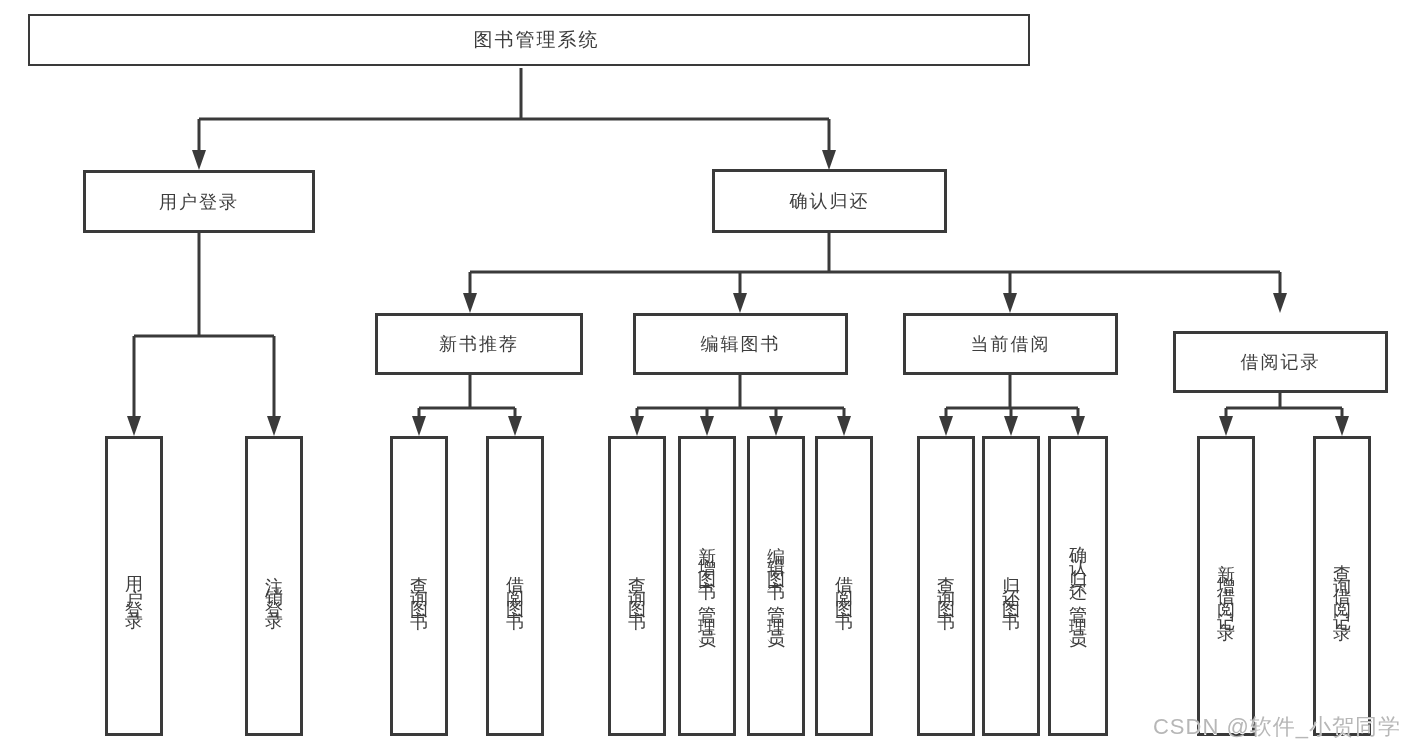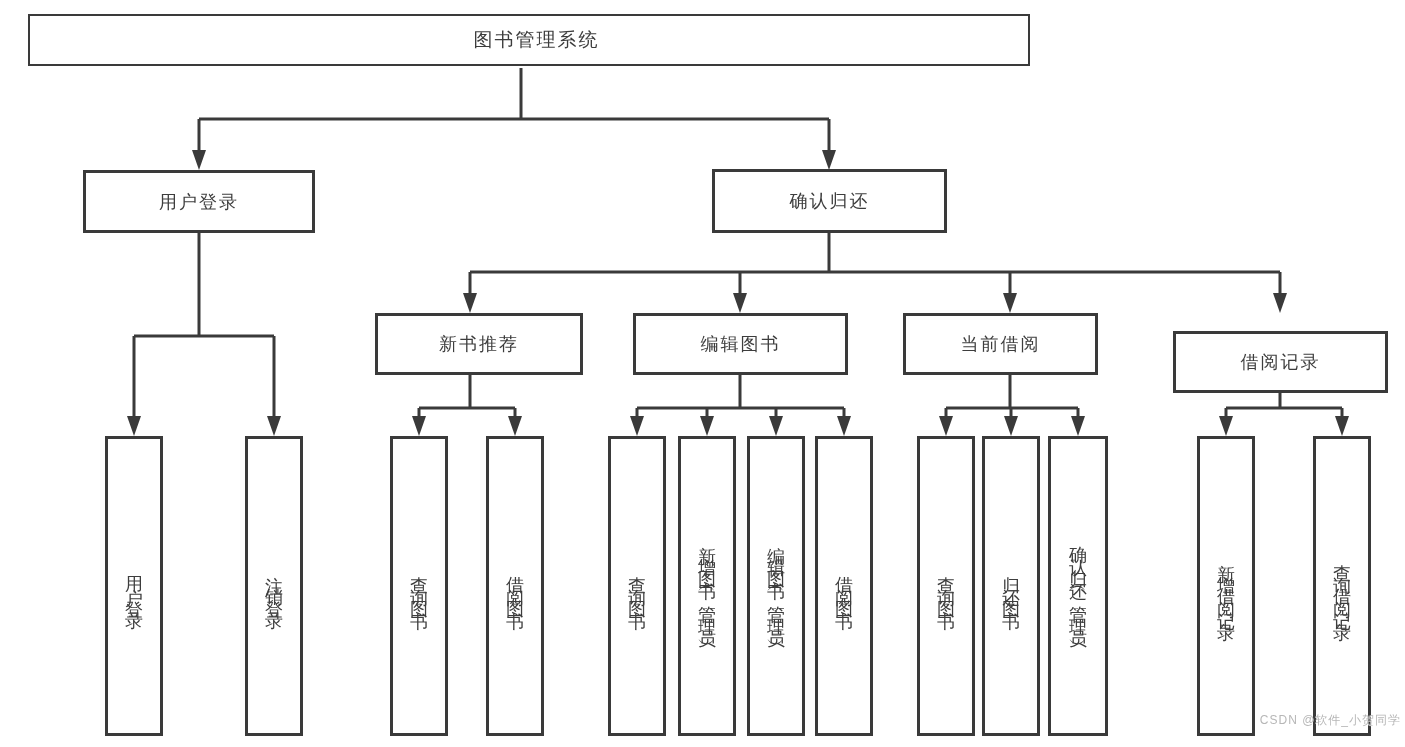--- a/index.html
+++ b/index.html
@@ -37,21 +37,21 @@
     font-size: 18px;
     letter-spacing: 12px;
     color: #3d3d3d;
     line-height: 1;
     white-space: nowrap;
   }
   .watermark {
     position: absolute;
     right: 4px;
     top: 712px;
-    font-size: 12px;
+    font-size: 22px;
     color: #b7b7b7;
     letter-spacing: 1px;
     text-shadow: 0 1px 0 #ffffff;
   }
 </style>
 </head>
 <body>
 
 <div id="canvas">
 
@@ -91,21 +91,21 @@
     <polygon points="1335,416 1349,416 1342,436"></polygon>
   </svg>
 
   <div class="hnode root" style="left:28px; top:14px; width:1002px; height:52px;padding-left:15px;">图书管理系统</div>
 
   <div class="hnode" style="left:83px; top:170px; width:232px; height:63px;">用户登录</div>
   <div class="hnode" style="left:712px; top:169px; width:235px; height:64px;">确认归还</div>
 
   <div class="hnode" style="left:363px; top:313px; width:208px; height:62px;margin-left:12px;">新书推荐</div>
   <div class="hnode" style="left:633px; top:313px; width:215px; height:62px;">编辑图书</div>
-  <div class="hnode" style="left:903px; top:313px; width:195px; height:62px;">当前借阅</div>
+  <div class="hnode" style="left:903px; top:313px; width:215px; height:62px;">当前借阅</div>
   <div class="hnode" style="left:1173px; top:331px; width:215px; height:62px;">借阅记录</div>
 
   <div class="leaf" style="left:105px; top:436px;">
     <span>用户登录</span>
   </div>
   <div class="leaf" style="left:245px; top:436px;">
     <span>注销登录</span>
   </div>
 
   <div class="leaf" style="left:390px; top:436px;">

